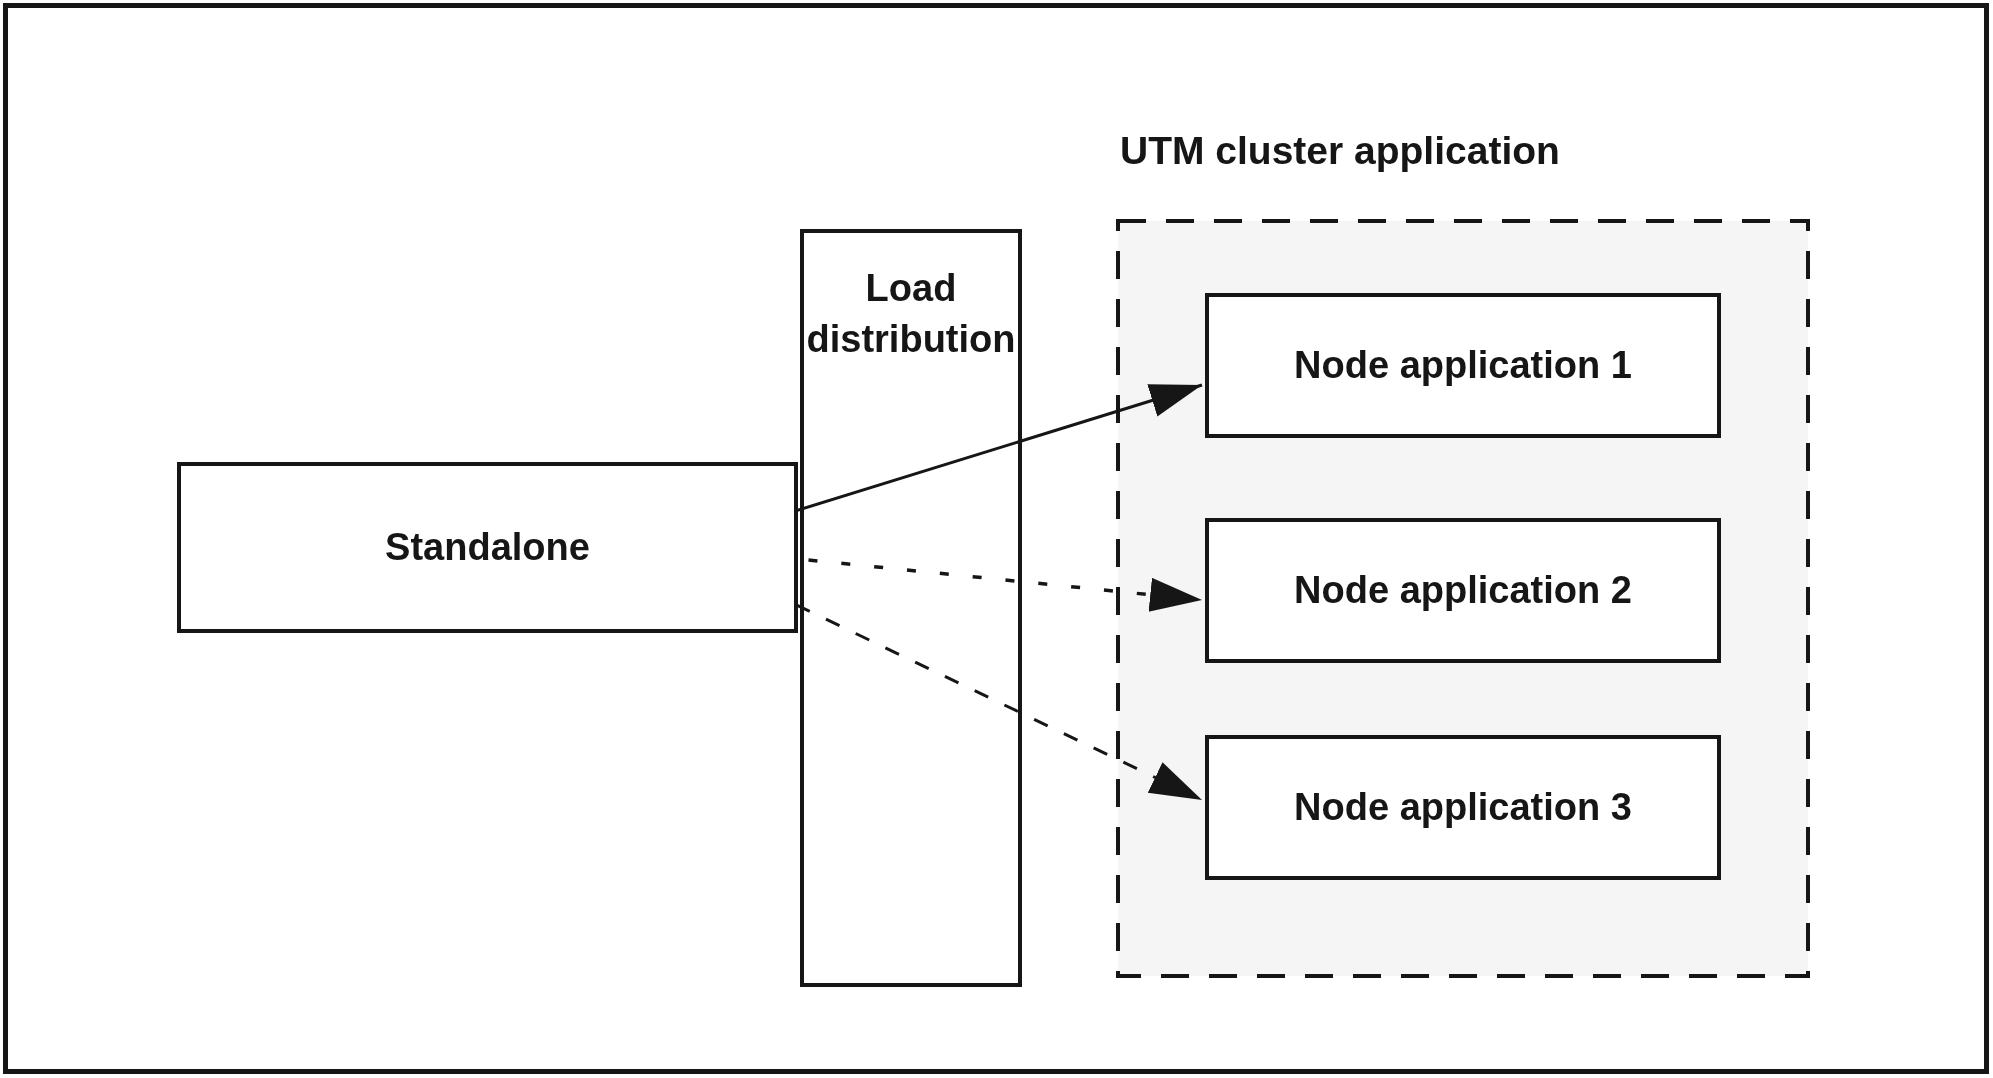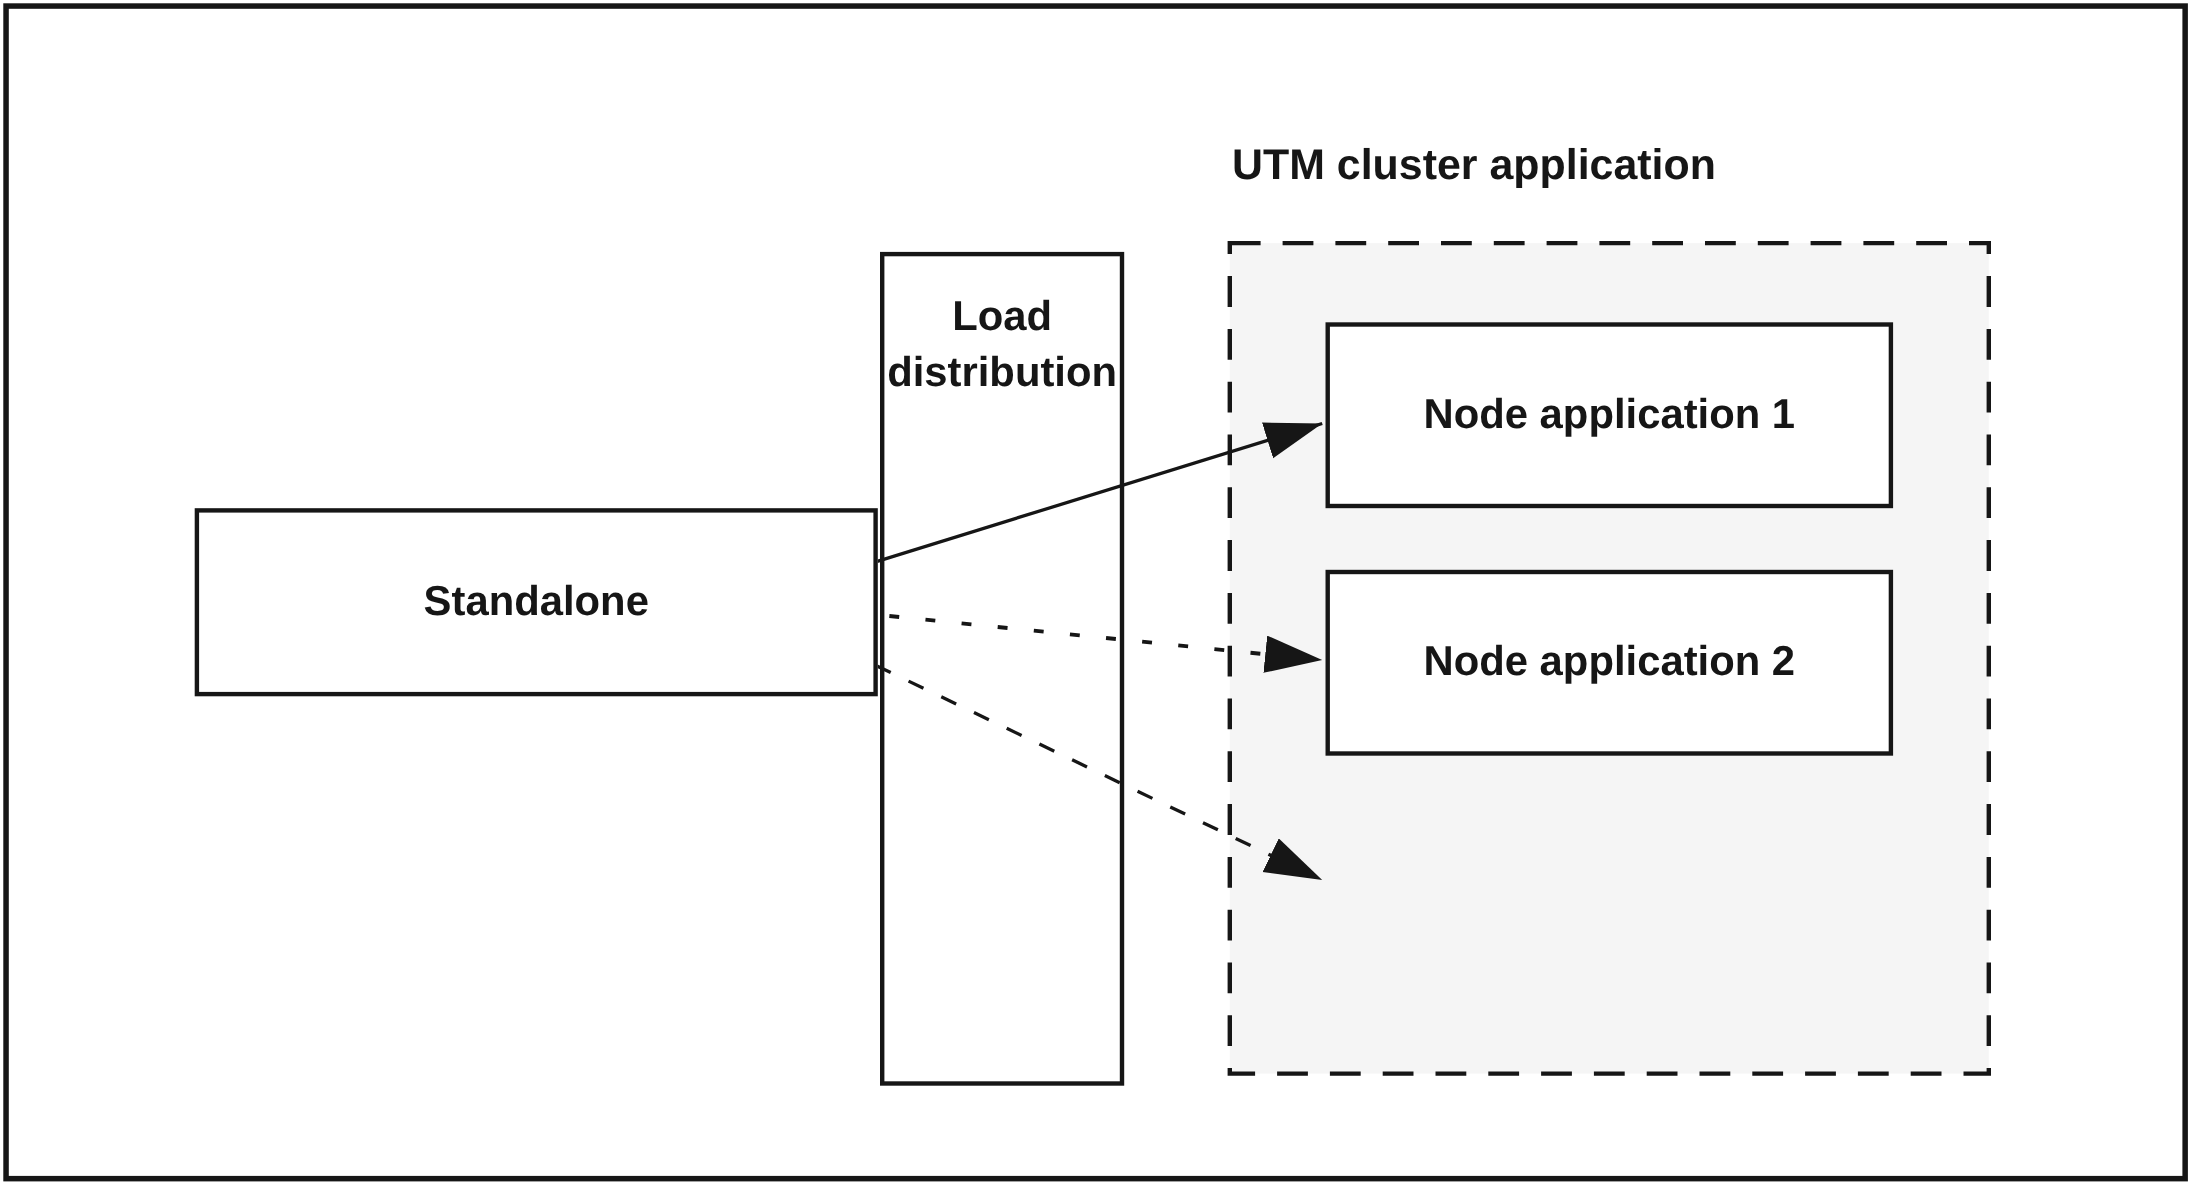--- a/index.html
+++ b/index.html
@@ -68,21 +68,21 @@
   .load-box {
     left: 800px; top: 218px;
     width: 222px; height: 758px;
     justify-content: flex-start;
     padding-top: 30px;
     background: transparent; 
     margin-top: 11px;
   }
   .node-box {
     left: 1205px;
-    width: 516px; height: 169px;
+    width: 516px; height: 145px;
     background: #ffffff;
   }
   .node-box.n1 { top: 293px; }
   .node-box.n2 { top: 518px; }
   .node-box.n3 { top: 735px; }
 
   .cluster-title {
     position: absolute;
     left: 1120px; top: 128px;
     font-weight: bold;
@@ -125,14 +125,17 @@
   </div>
 
   <div class="box node-box n1">
     <span>Node application 1</span>
   </div>
 
   <div class="box node-box n2">
     <span>Node application 2</span>
   </div>
 
+  <div class="box node-box n3">
+    <span>Node application 3</span>
+  </div>
 
 </div>
 
 </body></html>

